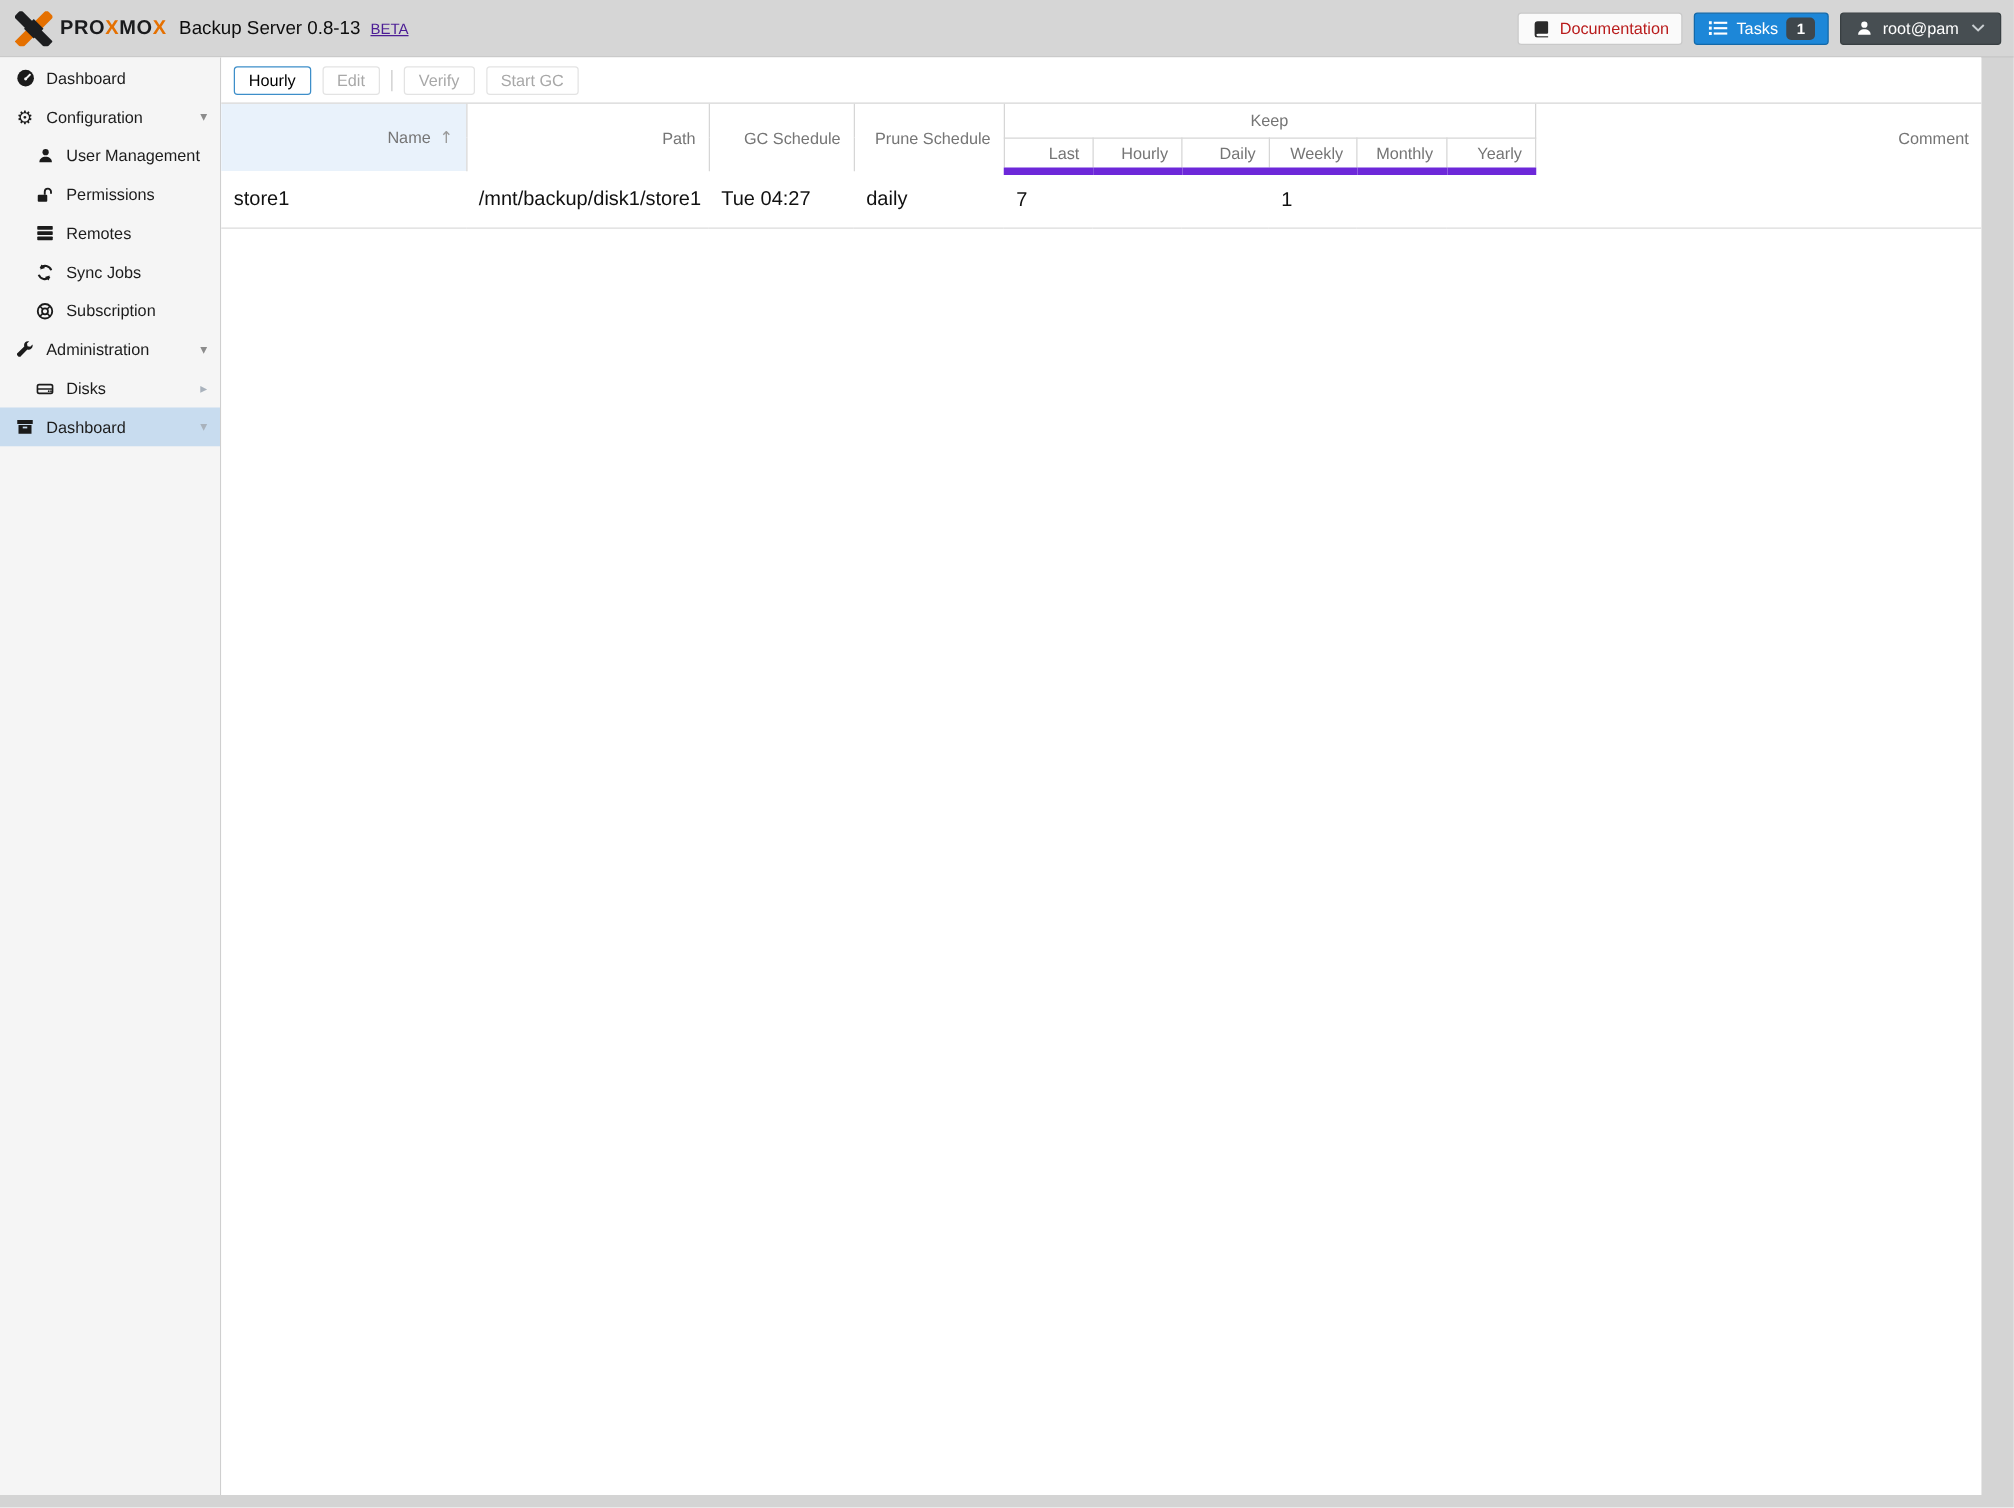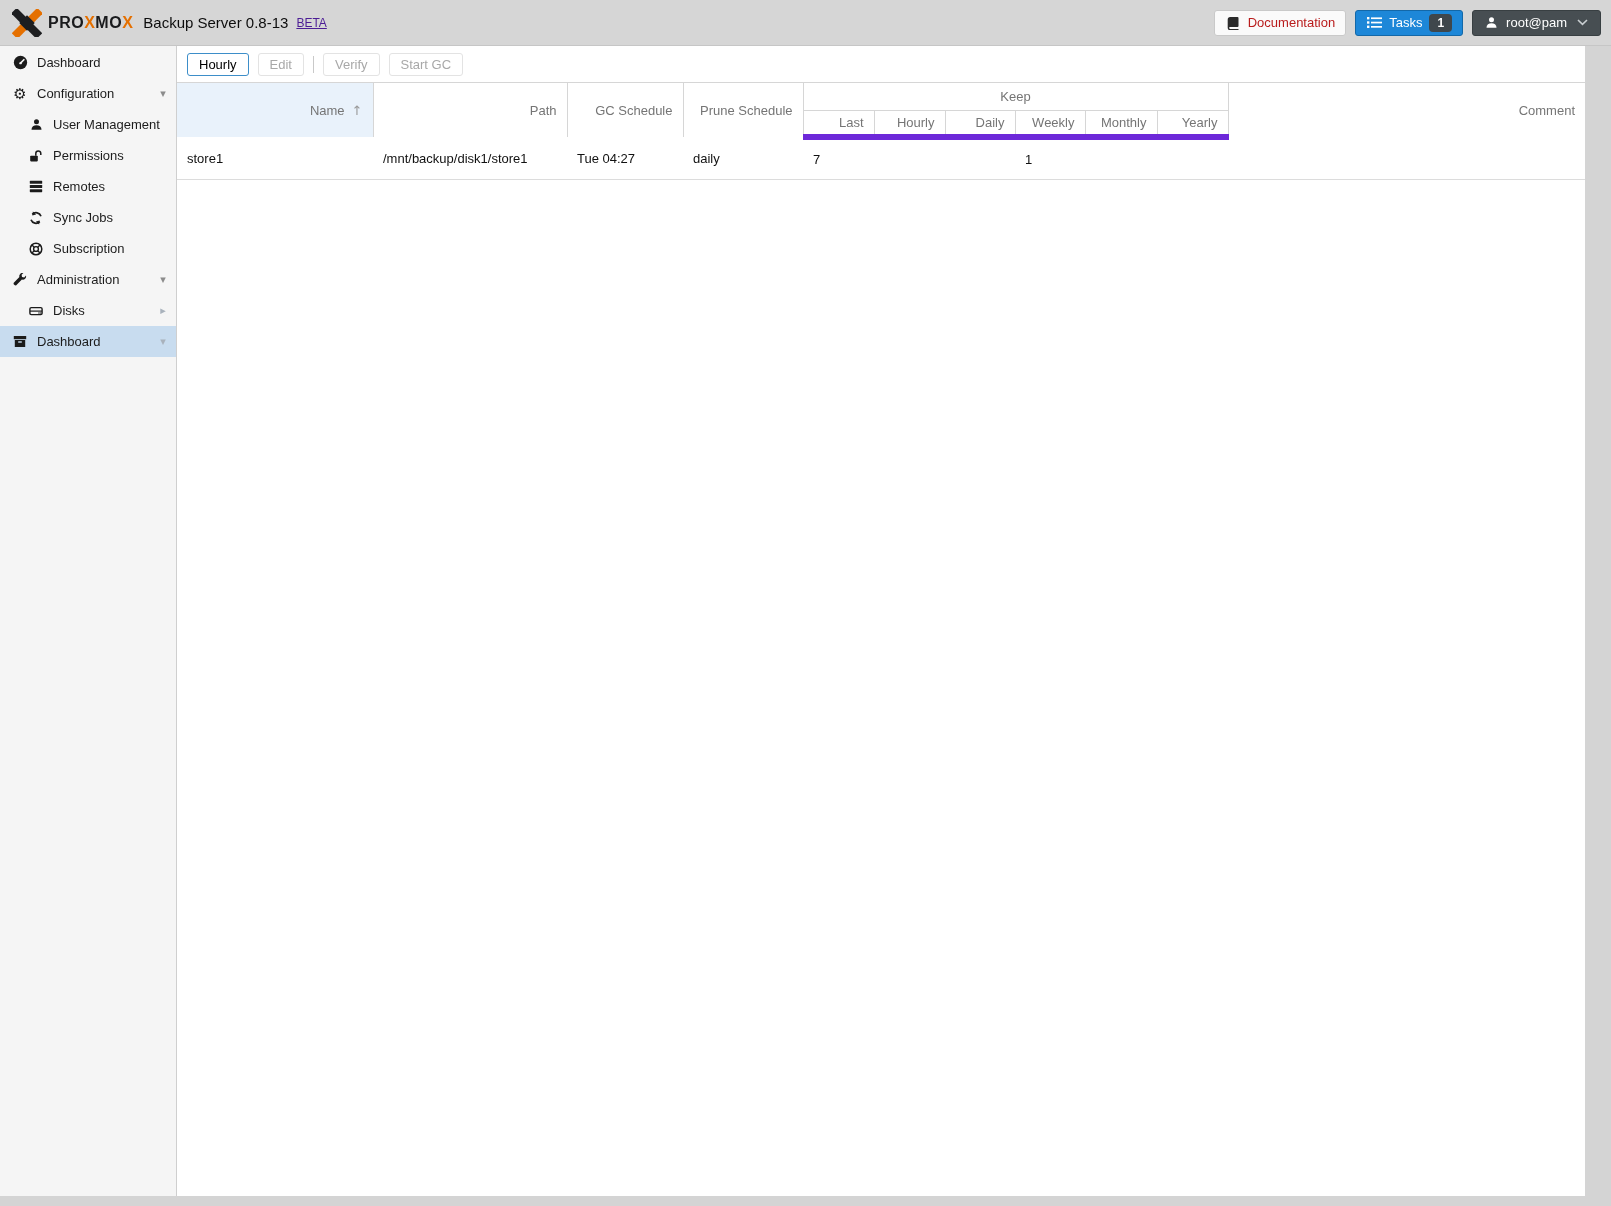--- a/index.html
+++ b/index.html
@@ -79,21 +79,21 @@
     height:27px; white-space:nowrap; overflow:hidden; cursor:pointer;
   }
   .grid th.last-col { border-right:none; }
   .grid thead tr.bottom-line th { border-bottom:6px solid #6d28d9; }
   .grid th.rowspan2 { height:54px; vertical-align:middle; }
   .grid th.sorted { background:#e9f2fb; }
   .grid th.group { text-align:center; border-bottom:1px solid #d6d6d6; }
   .sort-arrow { color:#9a9a9a; font-size:13px; margin-left:7px; font-family:"DejaVu Sans",sans-serif; }
   .grid td {
     height:29px; padding:12px 10px; border-bottom:1px solid #dcdcdc;
-    color:#111; font-size:13px; white-space:nowrap; overflow:hidden;
+    color:#111; font-size:16px; white-space:nowrap; overflow:hidden;
   }
   svg { display:block; }
 </style>
 </head>
 <body>
 
 <header class="topbar">
   <div class="logo">
     <span>
       <svg width="30" height="28" viewBox="0 0 30 28">

